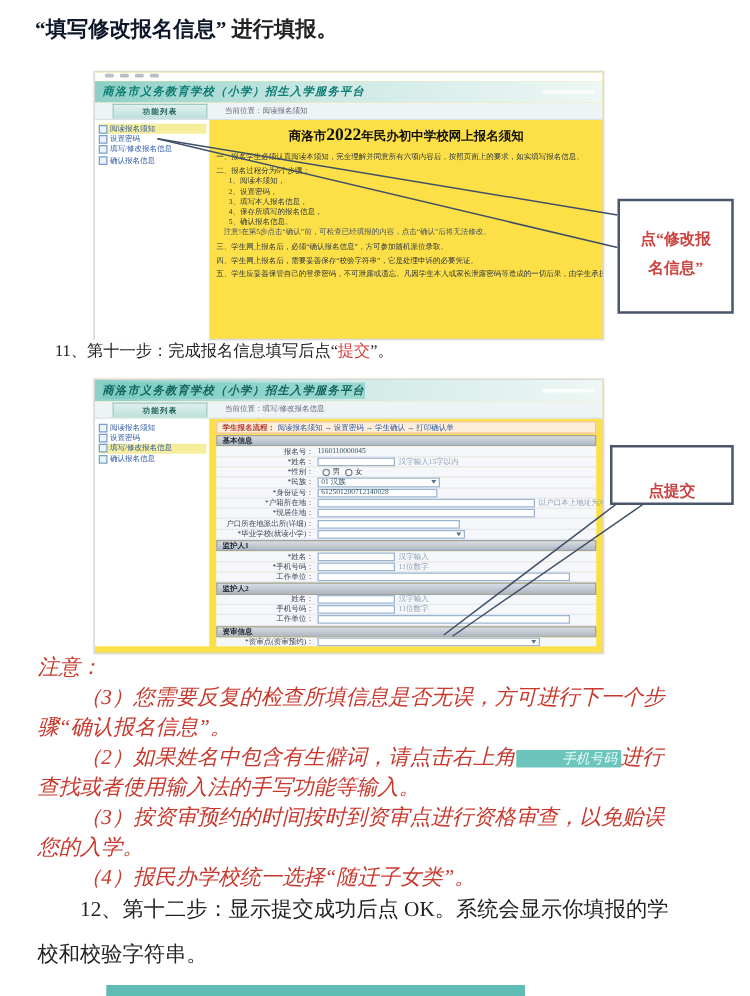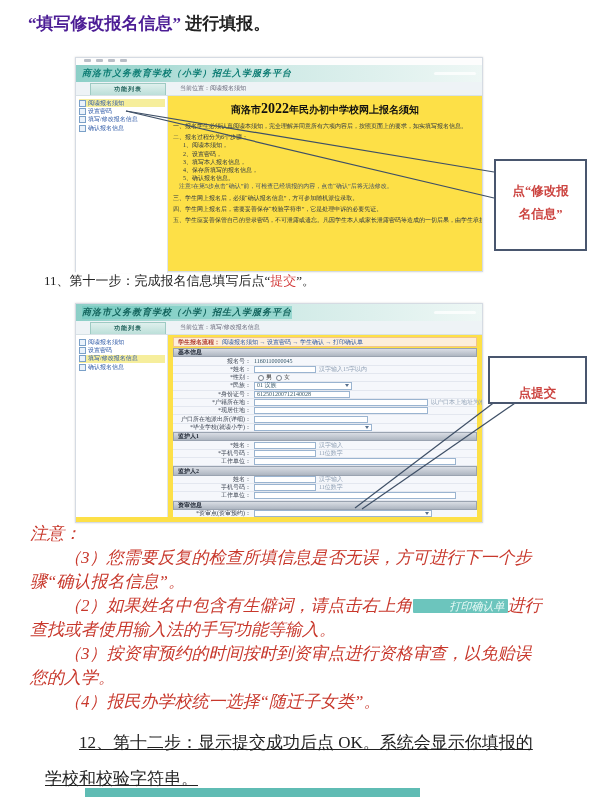--- a/index.html
+++ b/index.html
@@ -1,30 +1,30 @@
 <!DOCTYPE html>
 <html><head>
 <meta charset="utf-8">
 <style>
   html,body{margin:0;padding:0;}
   body{width:600px;height:797px;position:relative;background:#ffffff;overflow:hidden;
        font-family:"Liberation Serif",serif;}
   
   .doc-intro{position:absolute;left:28px;top:12px;font-size:17px;font-weight:bold;color:#222;}
-  .doc-intro .q{color:#4c1d95;}
+  .doc-intro .q{color:#0f172a;}
   .step-line{position:absolute;left:18px;top:272px;width:530px;font-size:13px;color:#222;}
   .step-line p{margin:0;text-indent:2em;}
   .step-line .red{color:#d43f3f;}
   .notes{position:absolute;left:30px;top:522px;width:516px;font-size:17px;color:#c8382c;line-height:24px;}
   .notes p{margin:0;font-style:italic;}
   .notes p.ind{text-indent:2em;}
   .badge{display:inline-block;background:#6cc5bd;color:#eafaf7;font-family:"Liberation Sans",sans-serif;
          font-size:11px;line-height:14px;padding:0 3px;vertical-align:1px;border-radius:1px;}
   .step12{position:absolute;left:30px;top:710px;width:520px;font-size:17px;color:#222;line-height:36px;}
-  .step12 p{margin:15px;text-indent:2em;text-decoration:underline;}
+  .step12 p{margin:0;text-indent:2em;}
   .bottom-strip{position:absolute;left:85px;top:788px;width:335px;height:9px;background:#5fbcb4;}
   
   .shot{position:absolute;left:75px;background:#fde047;border:1px solid #d5dbe3;
         font-family:Liberation Serif, serif;box-shadow:0 0 2px rgba(0,0,0,.15);}
   #shot1{top:57px;width:406px;height:213px;}
   #shot2{top:303px;width:406px;height:218px;}
   .chrome{height:6px;background:#fdfdfd;display:flex;gap:5px;padding:1px 0 0 8px;}
   .chrome i{display:block;width:7px;height:3px;background:#b9bec6;border-radius:1px;}
   .hd{height:17px;background:linear-gradient(90deg,#8ccfc7,#cde9e5 45%,#eef7f5);
       display:flex;align-items:center;justify-content:space-between;padding:0 6px;}
@@ -283,21 +283,21 @@
 <svg id="arrows" viewBox="0 0 600 797">
   <line x1="126" y1="111" x2="494" y2="172" stroke="#3e4f66" stroke-width="1.2"></line>
   <line x1="126" y1="111" x2="494" y2="198" stroke="#3e4f66" stroke-width="1.2"></line>
   <line x1="496" y1="401" x2="355" y2="508" stroke="#3e4f66" stroke-width="1.2"></line>
   <line x1="518" y1="401" x2="362" y2="509" stroke="#3e4f66" stroke-width="1.2"></line>
 </svg>
 
 <div class="notes">
   <p>注意：</p>
   <p class="ind">（3）您需要反复的检查所填信息是否无误，方可进行下一个步骤“确认报名信息”。</p>
-  <p class="ind"><span>（2）如果姓名中包含有生僻词，请点击右上角</span><span class="badge">打印确认单</span><span>进行查找或者使用输入法的手写功能等输入。</span></p>
+  <p class="ind"><span>（2）如果姓名中包含有生僻词，请点击右上角</span><span class="badge">手机号码</span><span>进行查找或者使用输入法的手写功能等输入。</span></p>
   <p class="ind">（3）按资审预约的时间按时到资审点进行资格审查，以免贻误您的入学。</p>
   <p class="ind">（4）报民办学校统一选择“随迁子女类”。</p>
 </div>
 
 <div class="step12">
   <p>12、第十二步：显示提交成功后点 OK。系统会显示你填报的学校和校验字符串。</p>
 </div>
 
 <div class="bottom-strip"></div>
 

